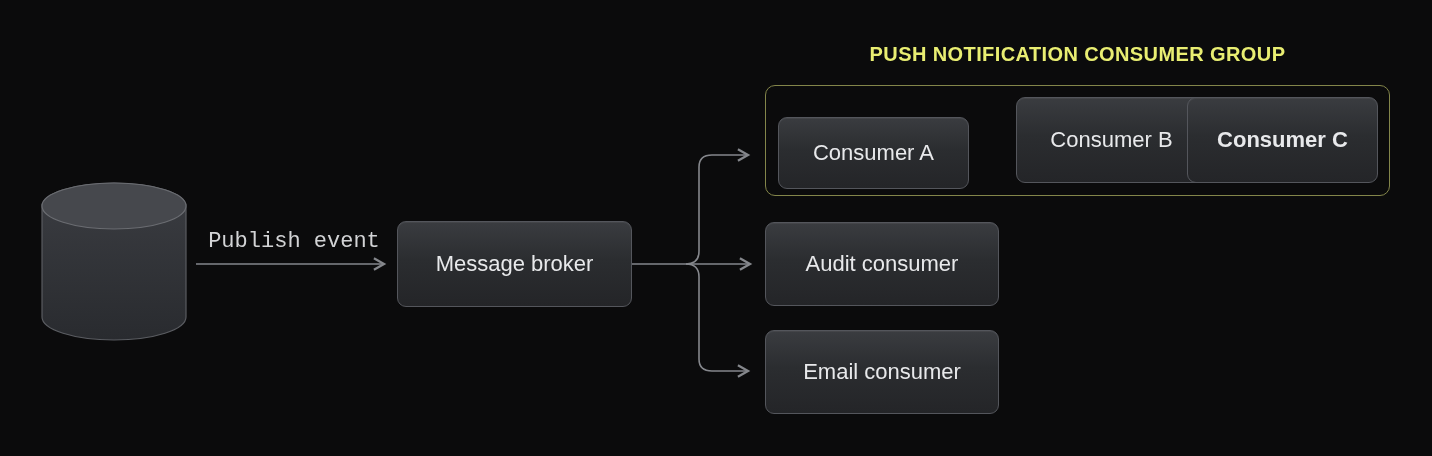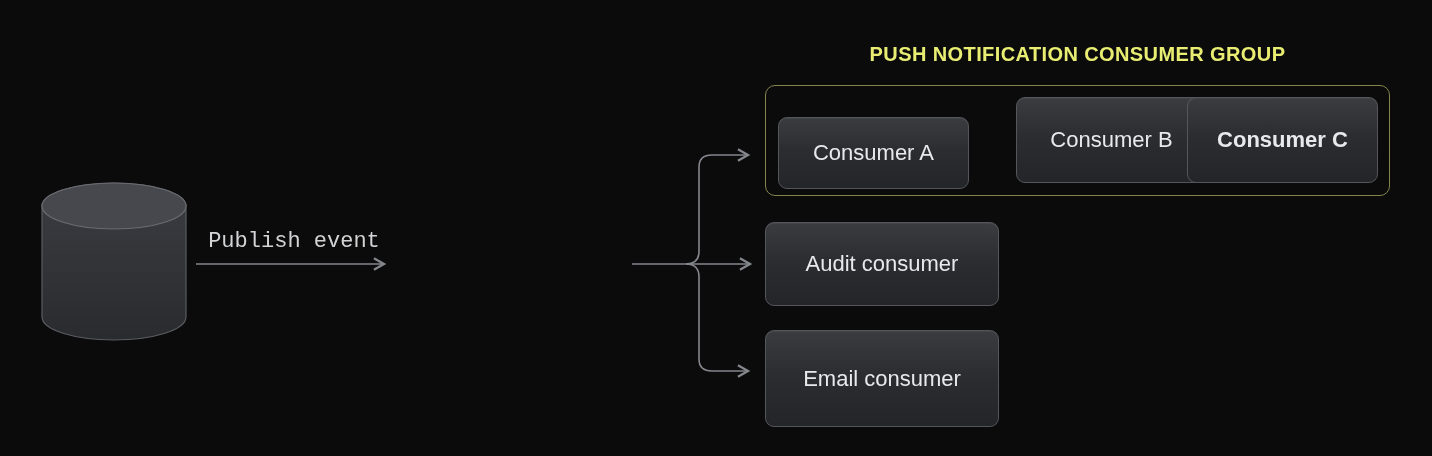--- a/index.html
+++ b/index.html
@@ -83,21 +83,21 @@
     text-align: center;
     color: #eceded;
     font-size: 22px;
   }
   
   .n-broker   { left: 397px; top: 221px; width: 235px; height: 86px; }
   .n-consA    { left: 778px; top: 97px;  width: 191px; height: 72px; margin-top: 20px; }
   .n-consB    { left: 983px; top: 97px;  width: 191px; height: 86px; margin-left: 33px; }
   .n-consC    { left: 1187px; top: 97px; width: 191px; height: 86px; font-weight: bold; }
   .n-audit    { left: 765px; top: 222px; width: 234px; height: 84px; }
-  .n-email    { left: 765px; top: 330px; width: 234px; height: 97px; }
+  .n-email    { left: 765px; top: 330px; width: 234px; height: 84px; }
 </style>
 </head>
 <body>
 
 <div class="stage">
 
   <svg class="links" viewBox="0 0 1432 456" xmlns="http://www.w3.org/2000/svg">
     <defs>
       <marker id="arrowhead" viewBox="0 0 10 10" refX="8" refY="5" markerWidth="9" markerHeight="9" orient="auto">
         <path d="M1 1 L8 5 L1 9" fill="none" stroke="#85878c" stroke-width="1.6"></path>
@@ -118,20 +118,23 @@
           <stop offset="100%" stop-color="#292b2f"></stop>
         </linearGradient>
       </defs>
       <path d="M3 26 A72 23 0 0 1 147 26 L147 137 A72 23 0 0 1 3 137 Z" fill="url(#cylGrad)" stroke="#5a5c61" stroke-width="1.2"></path>
       <ellipse cx="75" cy="26" rx="72" ry="23" fill="#46484d" stroke="#6a6c71" stroke-width="1.2"></ellipse>
     </svg>
   </div>
 
   <div class="edge-label">Publish event</div>
 
+  <div class="node n-broker">
+    <span class="label">Message broker</span>
+  </div>
 
   <div class="group-title">PUSH NOTIFICATION CONSUMER GROUP</div>
   <div class="group-box"></div>
 
   <div class="node n-consA">
     <span class="label">Consumer A</span>
   </div>
   <div class="node n-consB">
     <span class="label">Consumer B</span>
   </div>

